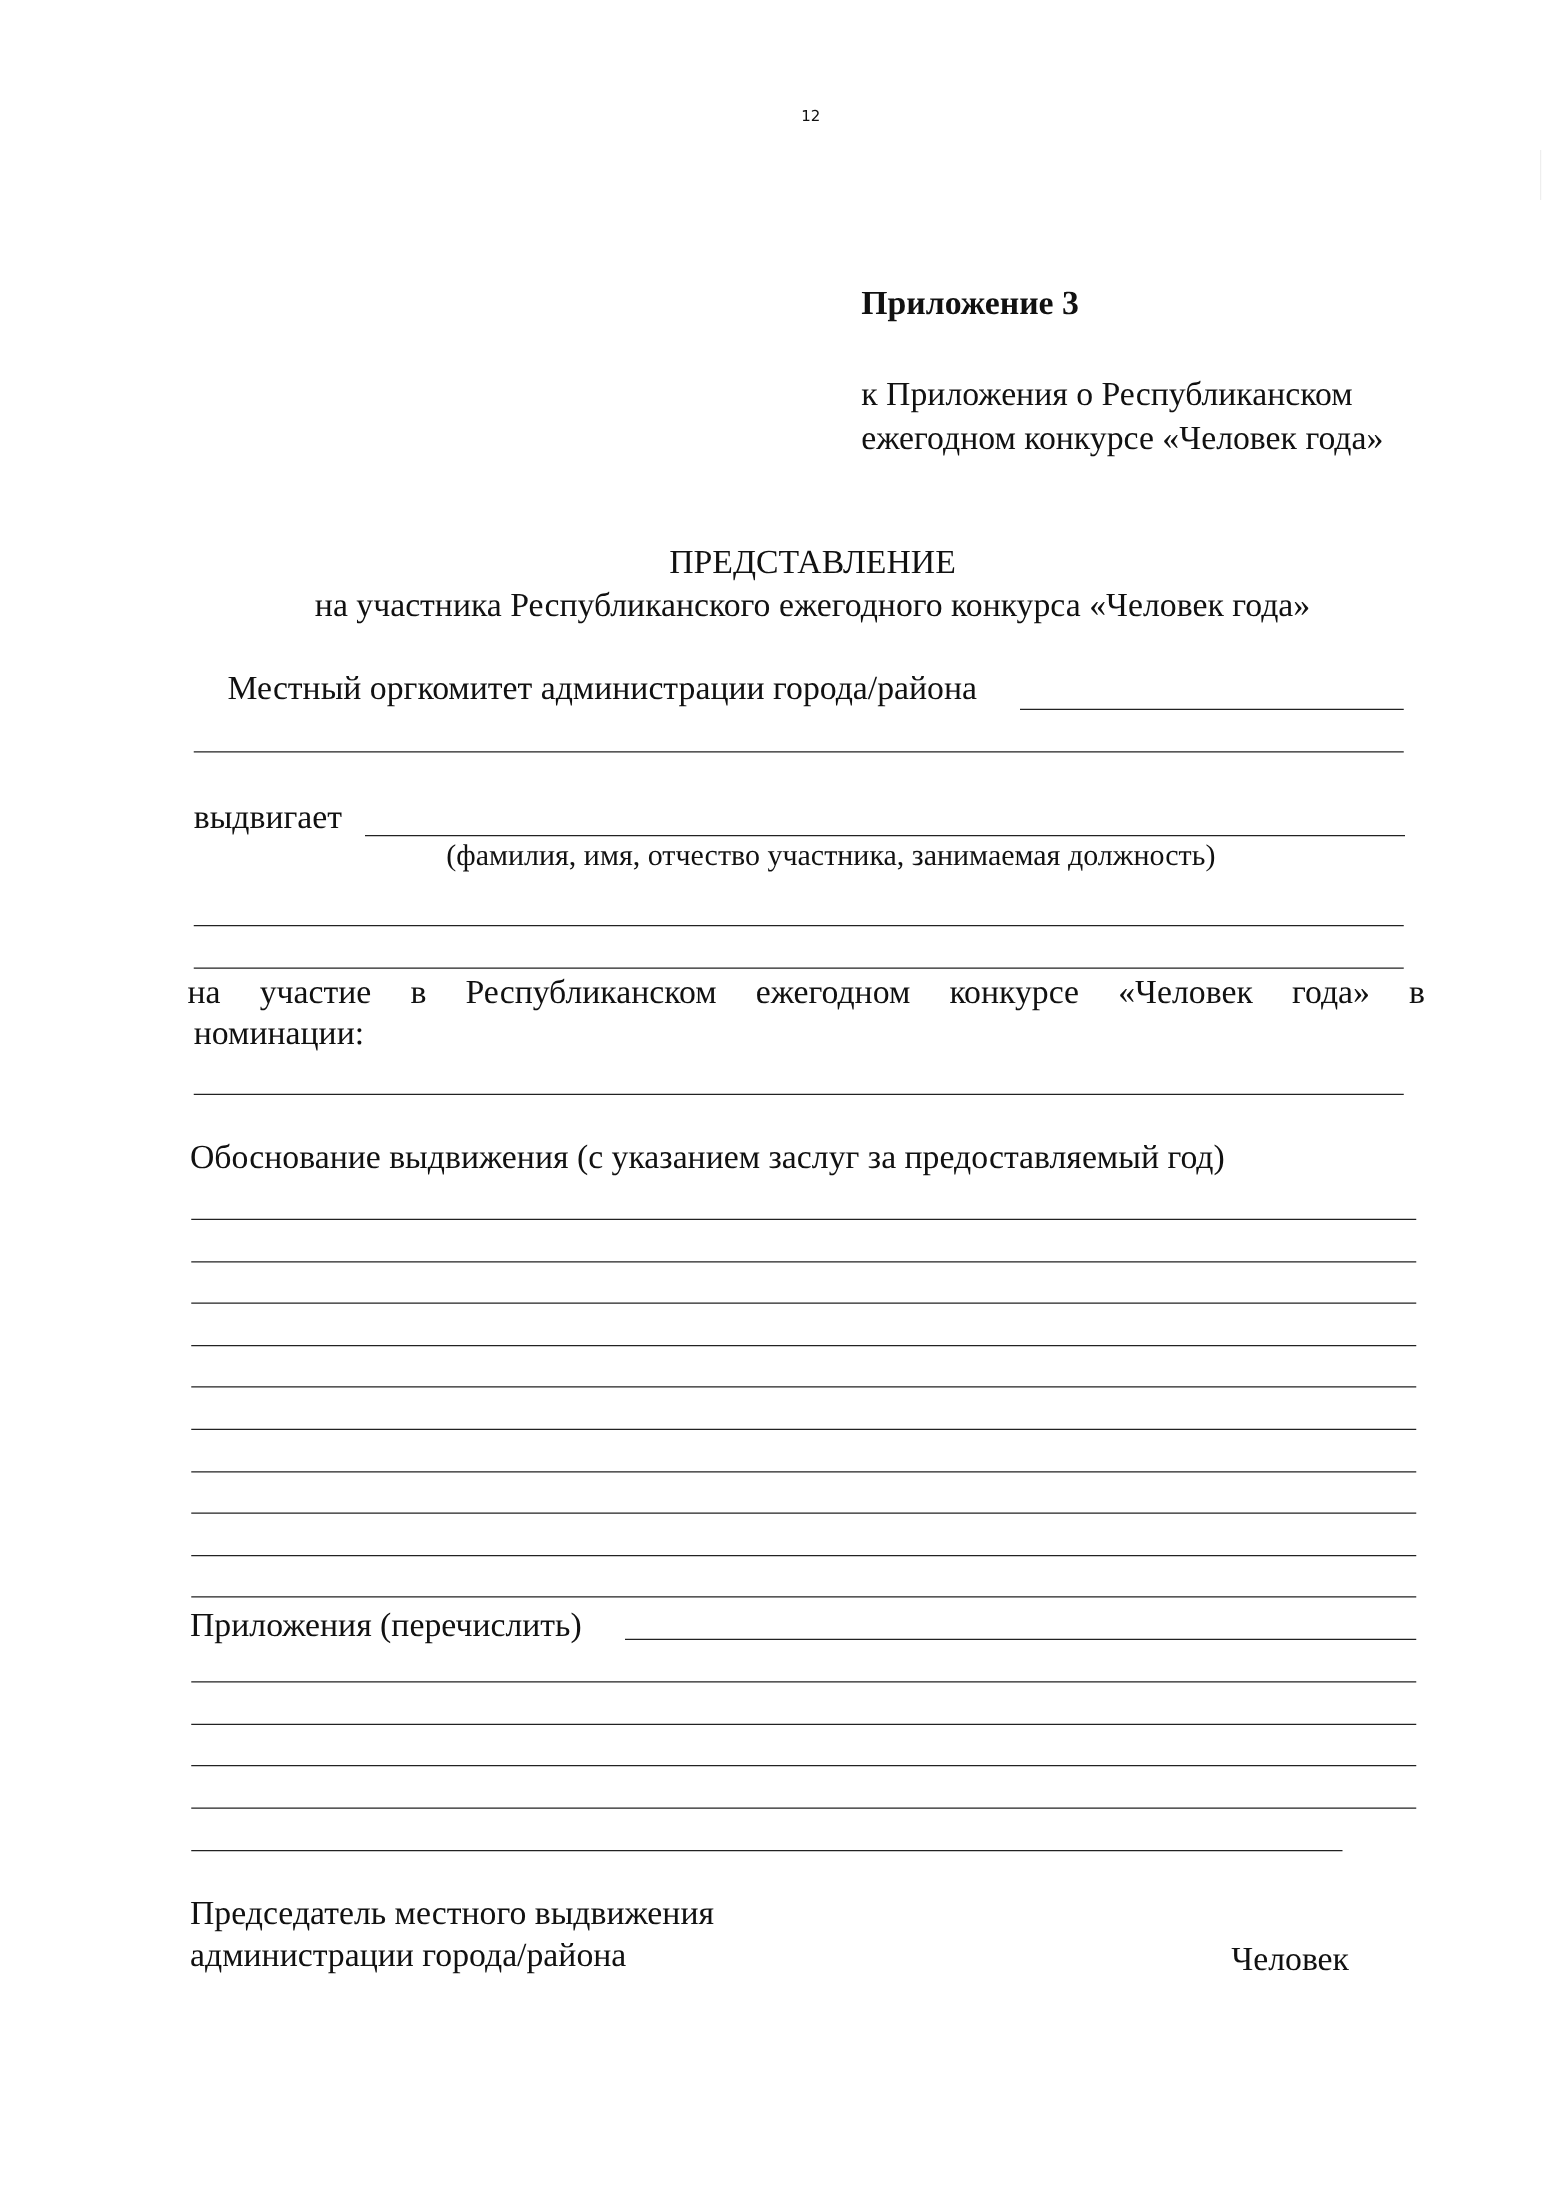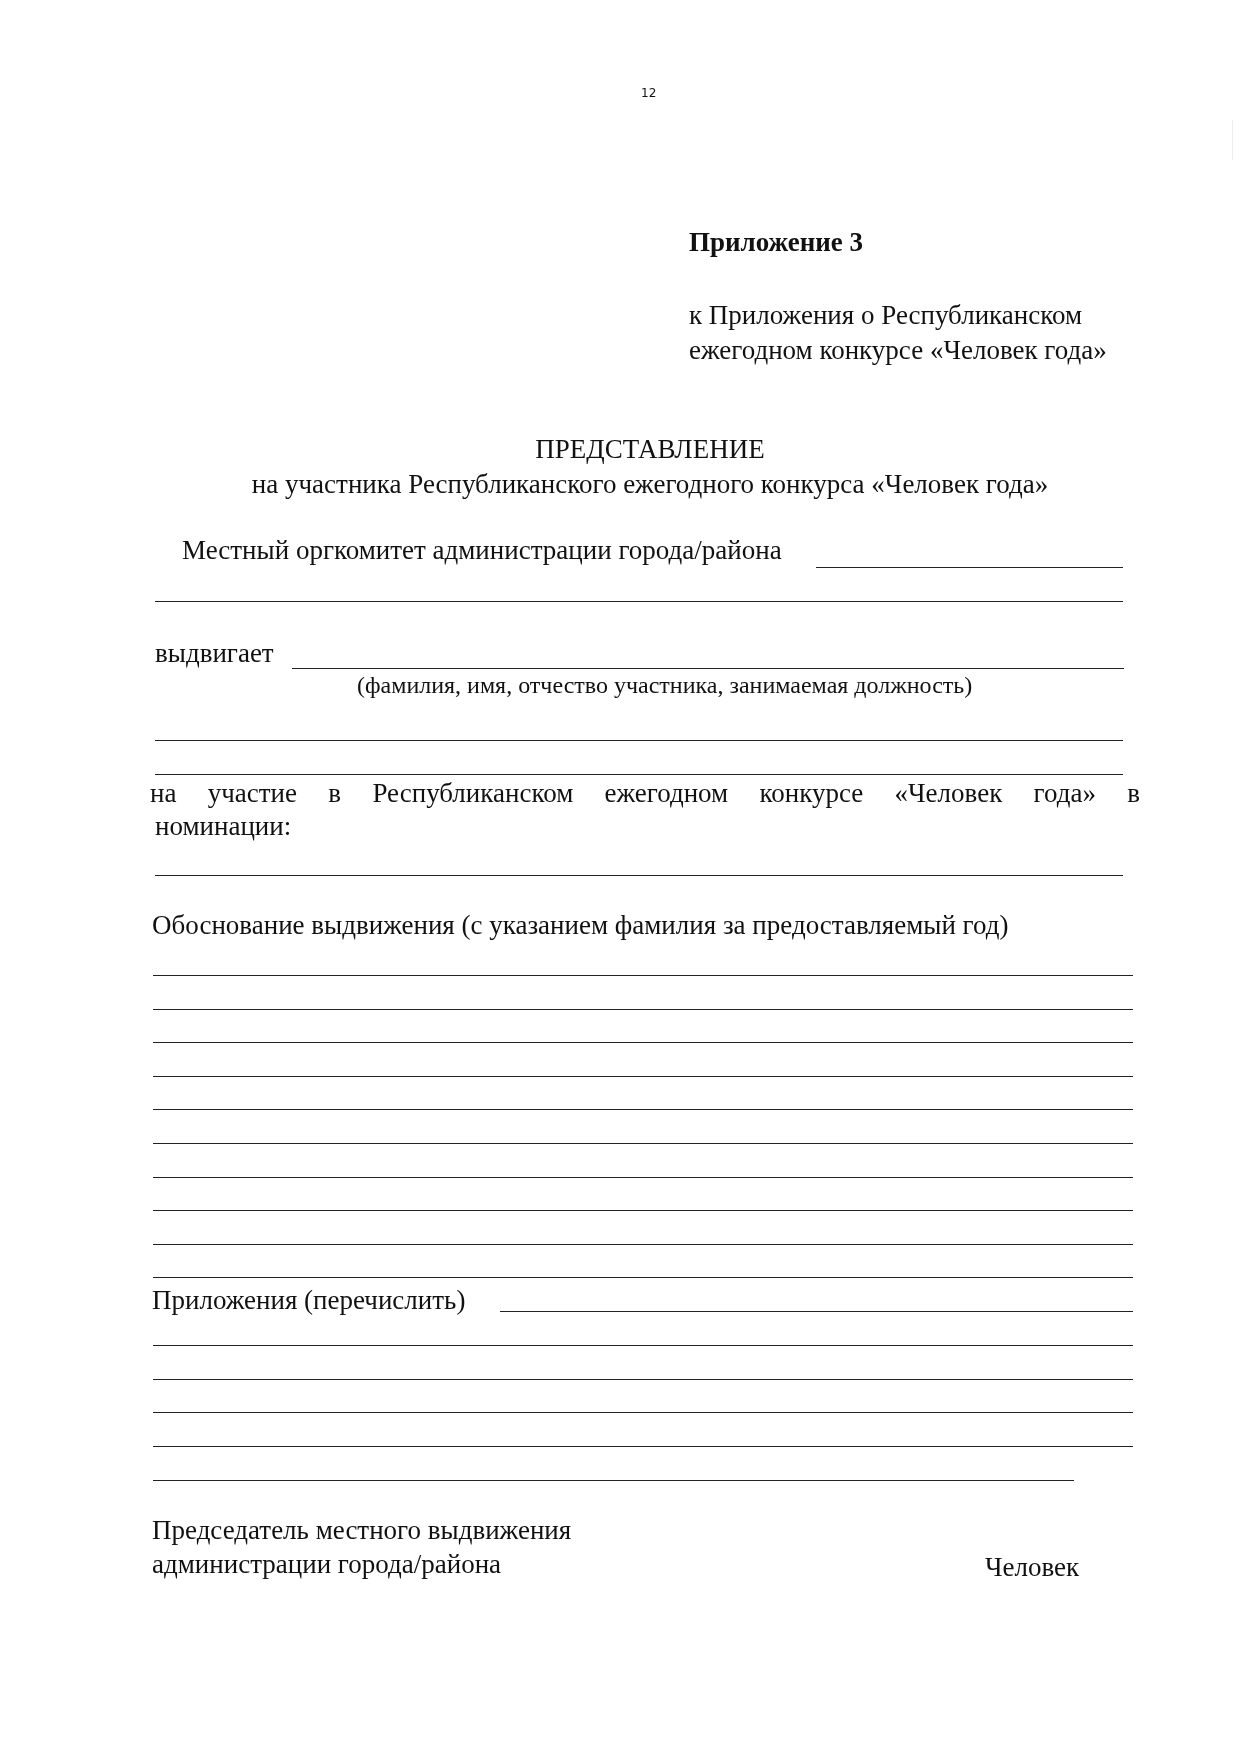--- a/index.html
+++ b/index.html
@@ -42,21 +42,21 @@
   <span>Республиканском</span>
   <span>ежегодном</span>
   <span>конкурсе</span>
   <span>«Человек</span>
   <span>года»</span>
   <span>в</span>
 </div>
 <div class="abs serif" style="left:155px; top:813px;">номинации:</div>
 <div class="rule" style="left:155px; width:968px; top:875px;"></div>
 
-<div class="abs serif" style="left:152px; top:912px;">Обоснование выдвижения (с указанием фамилия за предоставляемый год)</div>
+<div class="abs serif" style="left:152px; top:912px;">Обоснование выдвижения (с указанием заслуг за предоставляемый год)</div>
 <div id="justification-lines">
     <div class="rule" style="left: 153px; width: 980px; top: 975px;"></div>
     <div class="rule" style="left: 153px; width: 980px; top: 1009px;"></div>
     <div class="rule" style="left: 153px; width: 980px; top: 1042px;"></div>
     <div class="rule" style="left: 153px; width: 980px; top: 1076px;"></div>
     <div class="rule" style="left: 153px; width: 980px; top: 1109px;"></div>
     <div class="rule" style="left: 153px; width: 980px; top: 1143px;"></div>
     <div class="rule" style="left: 153px; width: 980px; top: 1177px;"></div>
     <div class="rule" style="left: 153px; width: 980px; top: 1210px;"></div>
     <div class="rule" style="left: 153px; width: 980px; top: 1244px;"></div>

